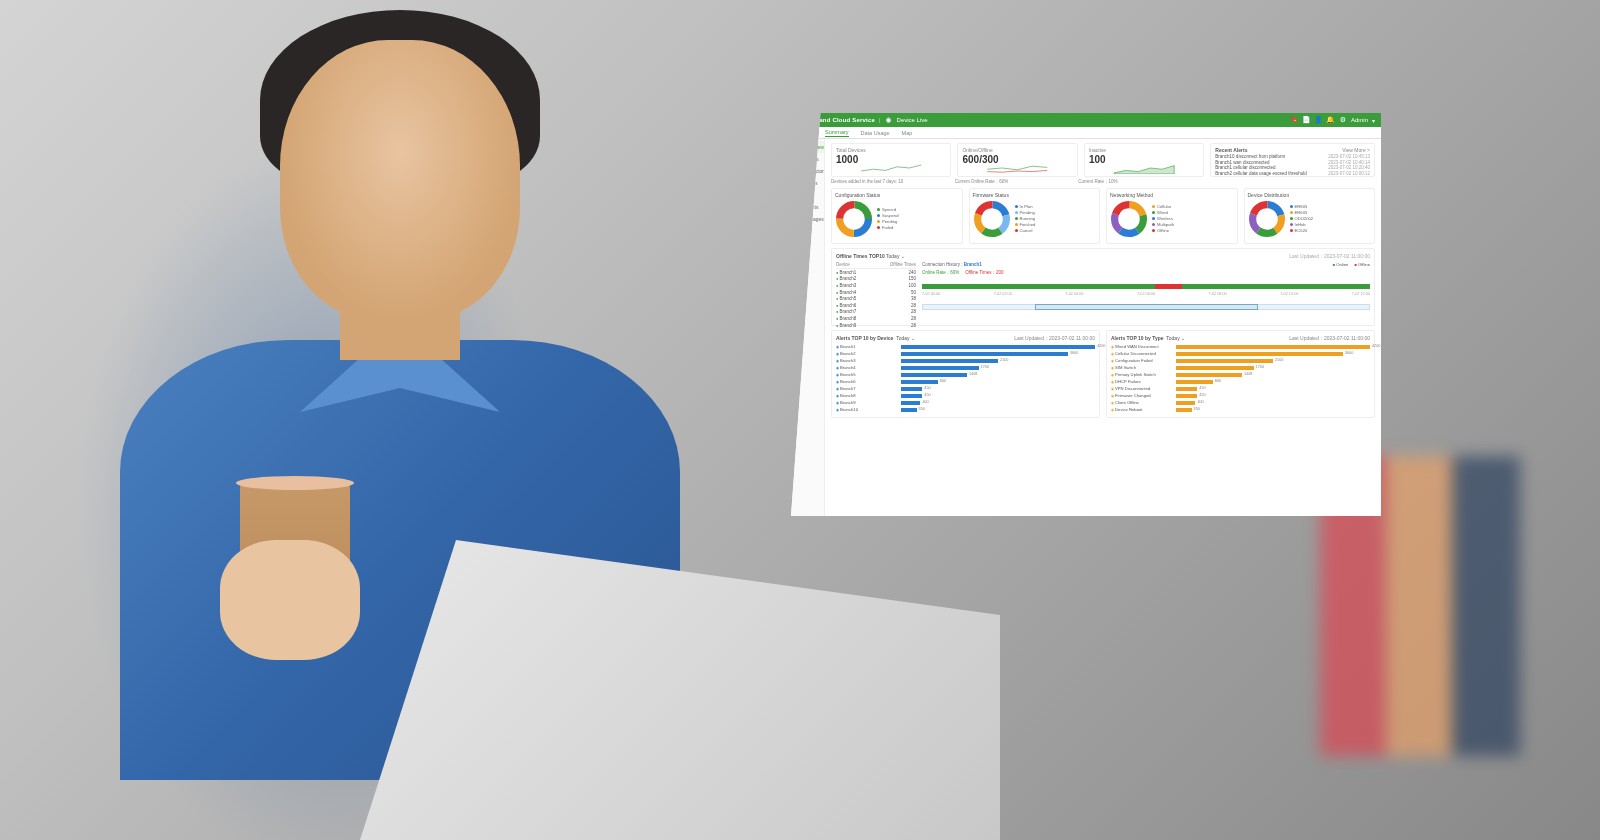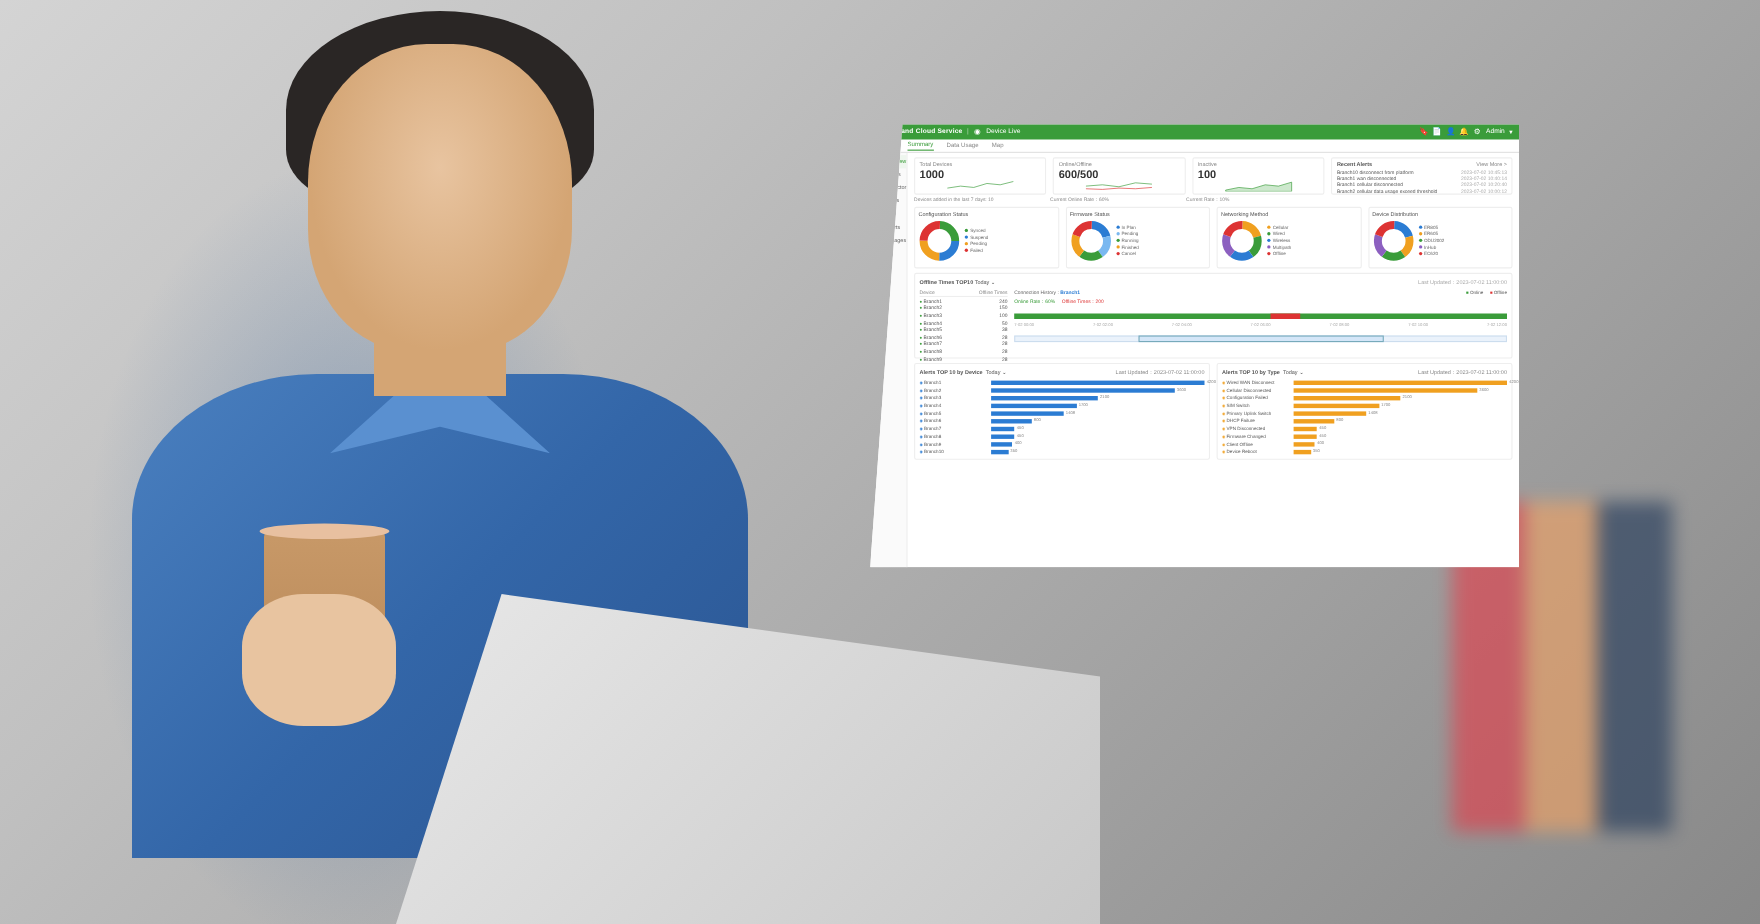--- a/index.html
+++ b/index.html
@@ -171,21 +171,21 @@
       <div class="row">
         <div class="kpi">
           <div class="lbl">Total Devices</div>
           <div class="val">1000</div>
           <svg class="spark" viewBox="0 0 100 20">
               <polyline points="0,15 20,12 40,14 60,8 80,10 100,5" fill="none" stroke="#3a9c3a" stroke-width="1"></polyline>
             </svg>
         </div>
         <div class="kpi">
           <div class="lbl">Online/Offline</div>
-          <div class="val">600/500</div>
+          <div class="val">600/300</div>
           <svg class="spark" viewBox="0 0 100 20">
               <polyline points="0,12 25,10 50,13 75,7 100,9" fill="none" stroke="#3a9c3a" stroke-width="1"></polyline>
               <polyline points="0,16 25,17 50,15 75,16 100,14" fill="none" stroke="#d33" stroke-width="1"></polyline>
             </svg>
         </div>
         <div class="kpi">
           <div class="lbl">Inactive</div>
           <div class="val">100</div>
           <svg class="spark" viewBox="0 0 100 20">
               <path d="M0,18 L20,14 40,16 60,10 80,12 100,6 L100,20 0,20Z" fill="#cde8cd" stroke="#3a9c3a" stroke-width="1"></path>

